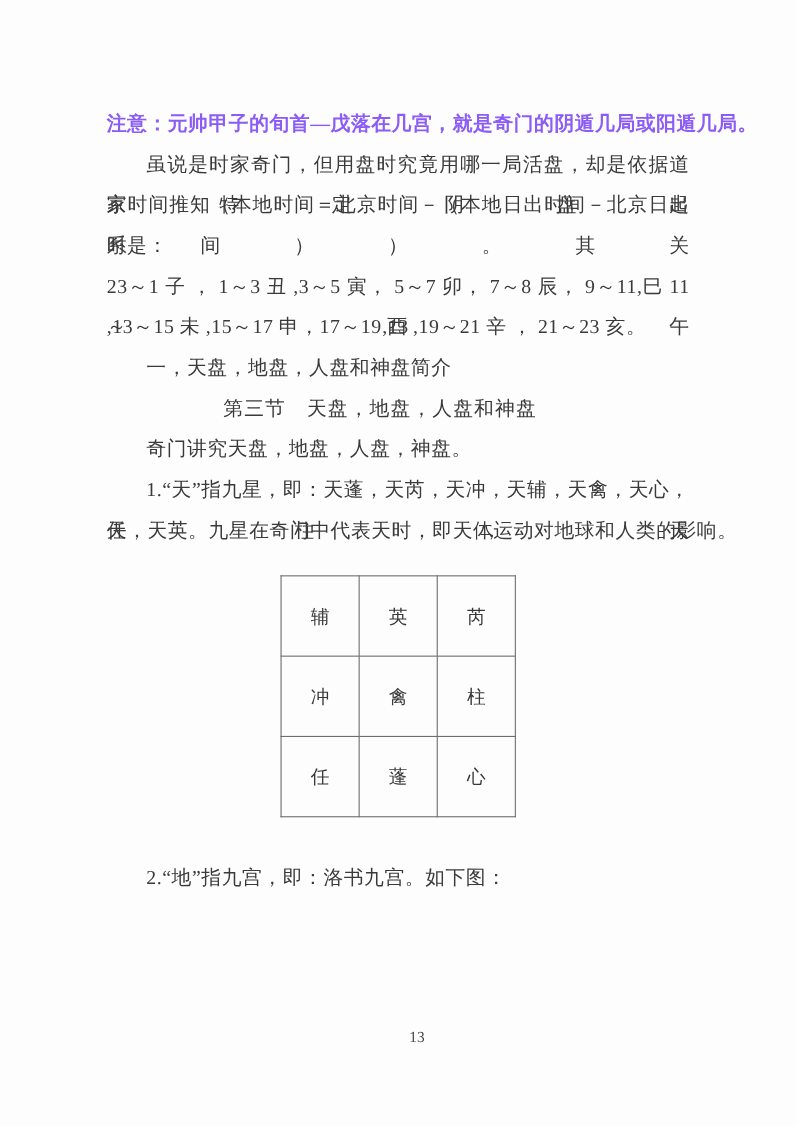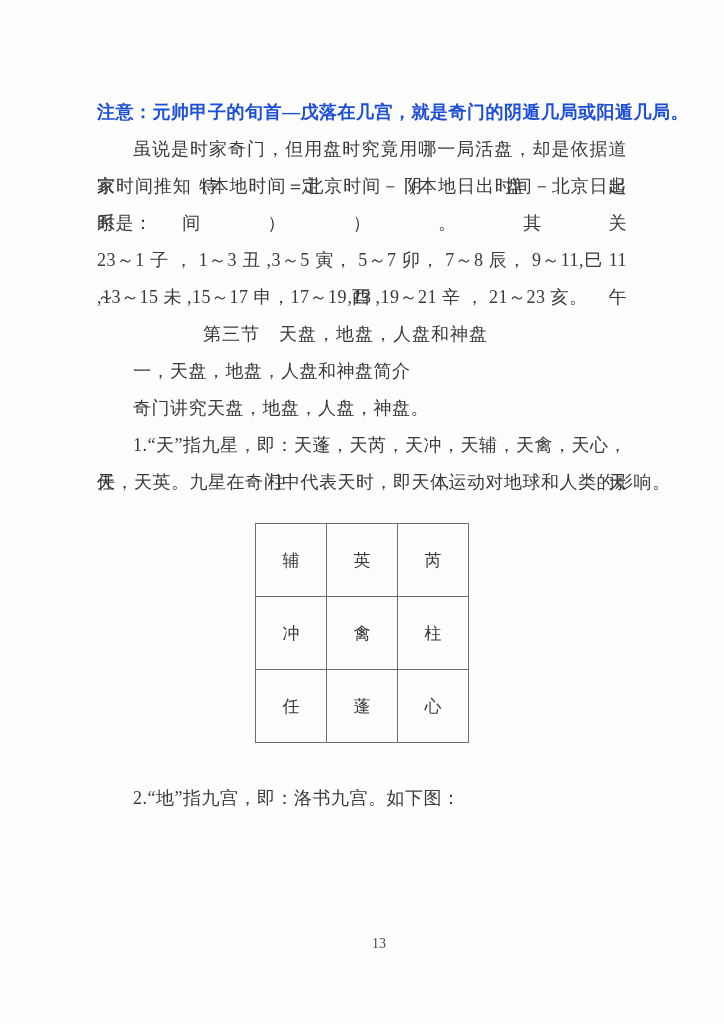--- a/index.html
+++ b/index.html
@@ -68,32 +68,32 @@
     font-size: 14px;
     color: #4a4a4a;
     letter-spacing: 0;
   }
 </style>
 </head>
 <body>
 
 <div class="page">
 
-  <div class="tline notice" style="color:#1d4ed8;">注意：元帅甲子的旬首—戊落在几宫，就是奇门的阴遁几局或阳遁几局。</div>
+  <div class="tline notice" style="color:#8b5cf6;">注意：元帅甲子的旬首—戊落在几宫，就是奇门的阴遁几局或阳遁几局。</div>
 
   <div class="tline jl ind">虽说是时家奇门，但用盘时究竟用哪一局活盘，却是依据道家特定阴盘起</div>
   <div class="tline jl">京时间推知（本地时间＝北京时间－（本地日出时间－北京日出时间））。其关</div>
   <div class="tline">系是：</div>
 
   <div class="tline jl">23～1 子 ， 1～3 丑 ,3～5 寅， 5～7 卯， 7～8 辰， 9～11,巳 11～,13 午</div>
   <div class="tline">,13～15 未 ,15～17 申，17～19 酉 ,19～21 辛 ， 21～23 亥。</div>
 
+  <div class="tline ind">一，天盘，地盘，人盘和神盘简介</div>
+
   <div class="tline section-title">第三节　天盘，地盘，人盘和神盘</div>
-
-  <div class="tline ind">一，天盘，地盘，人盘和神盘简介</div>
 
   <div class="tline ind">奇门讲究天盘，地盘，人盘，神盘。</div>
 
   <div class="tline jl ind">1.“天”指九星，即：天蓬，天芮，天冲，天辅，天禽，天心，天柱，天</div>
   <div class="tline">任，天英。九星在奇门中代表天时，即天体运动对地球和人类的影响。</div>
 
 
   <table class="star-grid">
     <tbody>
       <tr>

